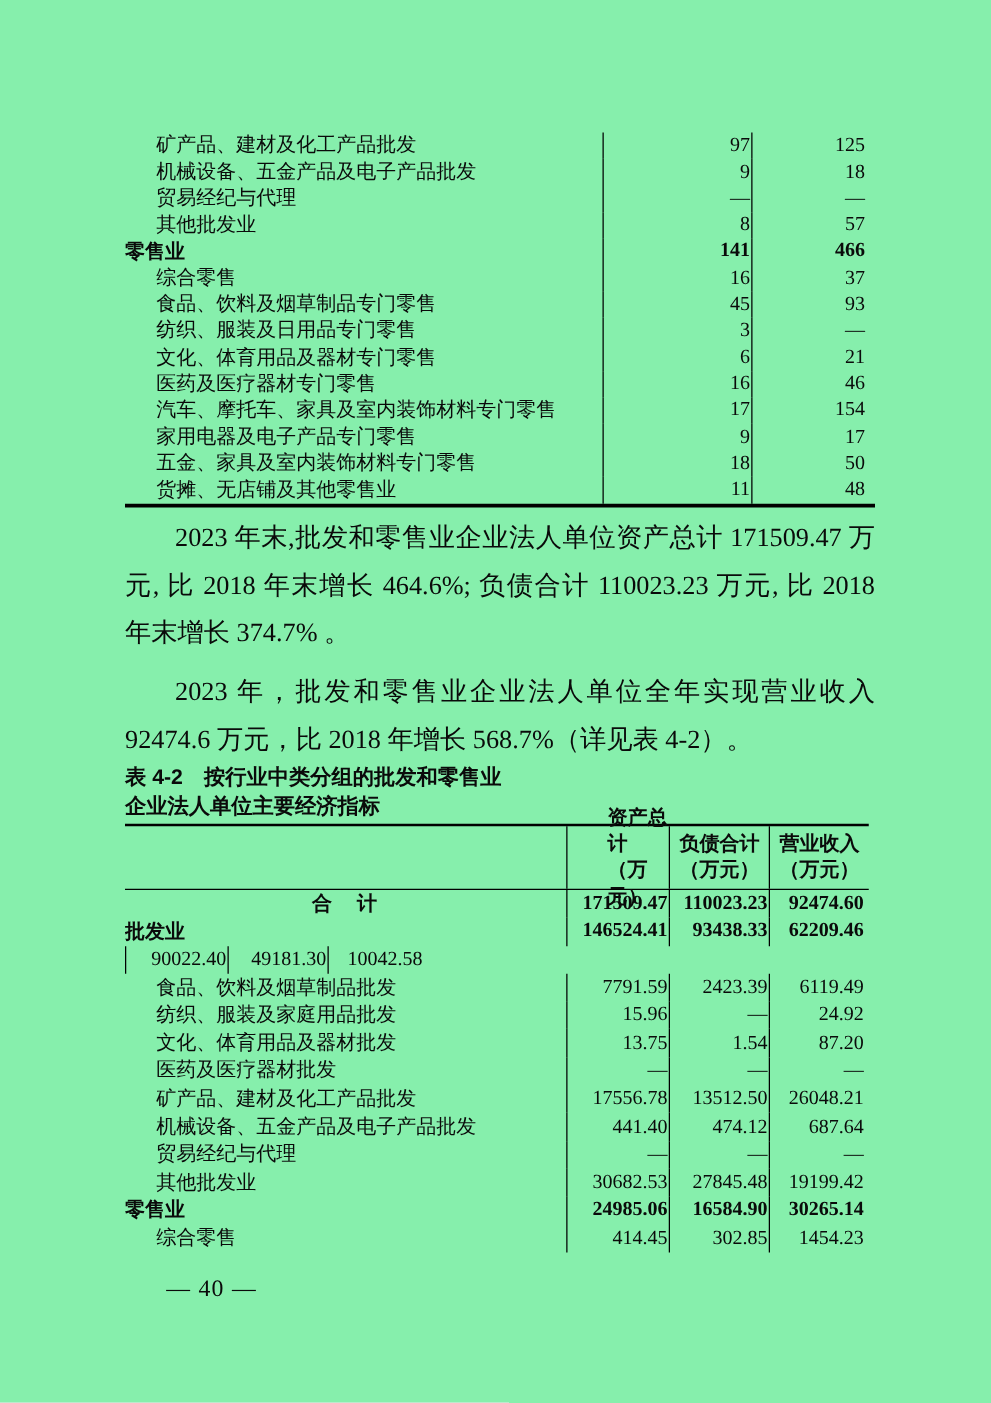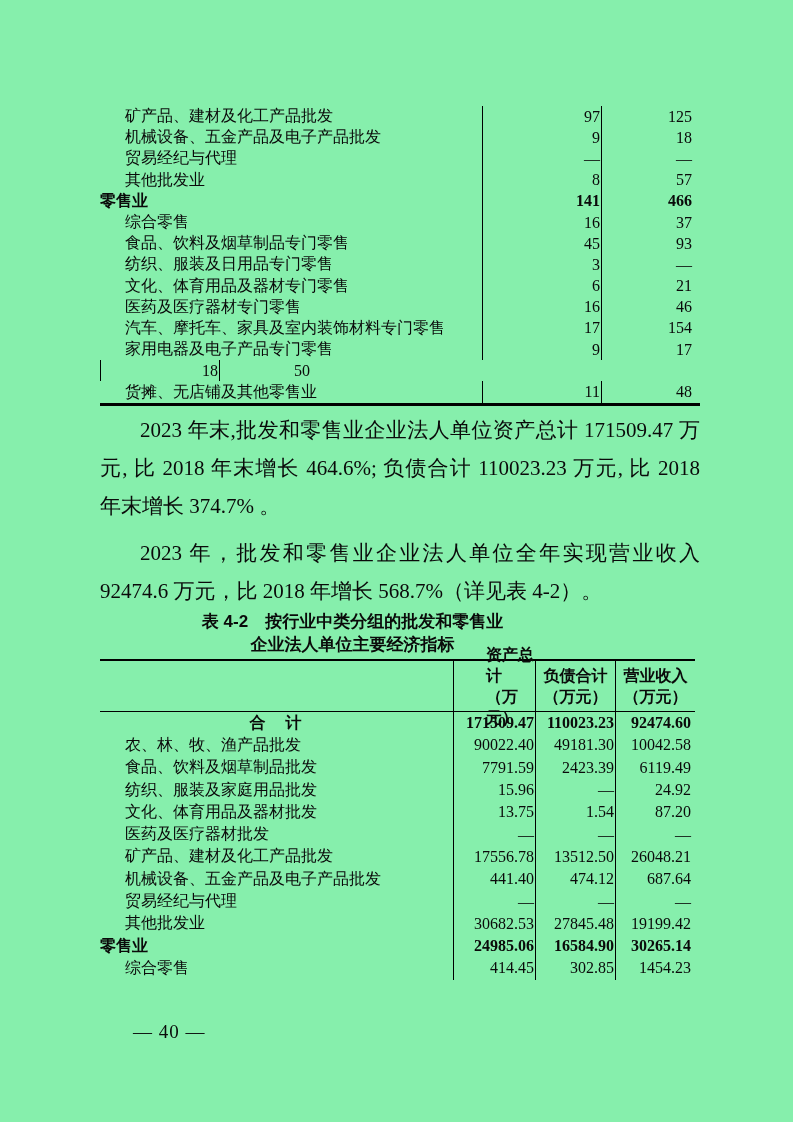--- a/index.html
+++ b/index.html
@@ -22,21 +22,21 @@
   .t1row.boldrow .c1, .t1row.boldrow .c2 { font-weight:bold;padding-left:24px; }
 
   
   .paras { position:absolute; left:100px; top:411px; width:600px; font-size:21px; line-height:38px; }
   .pline { text-align:justify; text-align-last:justify; white-space:nowrap; }
   .pline.first { padding-left:40px; }
   .pline.last { text-align:left; text-align-last:left; white-space:normal; }
   .para2 { margin-top:9px; }
 
   
-  .t2title { position:absolute; left:100px; top:610px; width:505px; text-align:center;
+  .t2title { position:absolute; left:100px; top:610px; width:505px; 
              font-weight:bold; font-size:17px; line-height:23px; font-family:"Liberation Sans","DejaVu Sans",sans-serif; }
 
   
   .table2 { position:absolute; left:100px; top:659px; width:595px; border-top:2.5px solid #000; }
   .t2head { display:flex; height:50px; border-bottom:1.5px solid #000; font-weight:bold; font-size:16px; }
   .t2head .hl { width:353px; }
   .t2head .hc { box-sizing:border-box; border-left:1px solid #000; display:flex; flex-direction:column;
                 justify-content:center; align-items:center; line-height:21px; }
   .t2head .hc1 { width:82px;padding-left:32px; } .t2head .hc2 { width:80px; } .t2head .hc3 { width:80px; }
   .t2row { display:flex; height:22.3px; font-size:16px; }
@@ -113,20 +113,21 @@
         <div class="lbl ind">汽车、摩托车、家具及室内装饰材料专门零售</div>
         <div class="c1">17</div>
         <div class="c2">154</div>
       </div>
       <div class="t1row">
         <div class="lbl ind">家用电器及电子产品专门零售</div>
         <div class="c1">9</div>
         <div class="c2">17</div>
       </div>
       <div class="t1row">
+        <div class="lbl ind">五金、家具及室内装饰材料专门零售</div>
         <div class="c1">18</div>
         <div class="c2">50</div>
       </div>
       <div class="t1row">
         <div class="lbl ind">货摊、无店铺及其他零售业</div>
         <div class="c1">11</div>
         <div class="c2">48</div>
       </div>
     </div>
 
@@ -163,22 +164,27 @@
         <div>（万元）</div>
       </div>
     </div>
     <div id="table2Body">
         <div class="t2row boldrow">
           <div class="lbl bold center">合　计</div>
           <div class="c cc1">171509.47</div>
           <div class="c cc2">110023.23</div>
           <div class="c cc3">92474.60</div>
         </div>
-        <div class="t2row">
-          <div class="lbl ind">农、林、牧、渔产品批发</div>
+        <div class="t2row boldrow">
+          <div class="lbl bold">批发业</div>
+          <div class="c cc1">146524.41</div>
+          <div class="c cc2">93438.33</div>
+          <div class="c cc3">62209.46</div>
+        </div>
+        <div class="t2row">
           <div class="c cc1">90022.40</div>
           <div class="c cc2">49181.30</div>
           <div class="c cc3">10042.58</div>
         </div>
         <div class="t2row">
           <div class="lbl ind">食品、饮料及烟草制品批发</div>
           <div class="c cc1">7791.59</div>
           <div class="c cc2">2423.39</div>
           <div class="c cc3">6119.49</div>
         </div>

